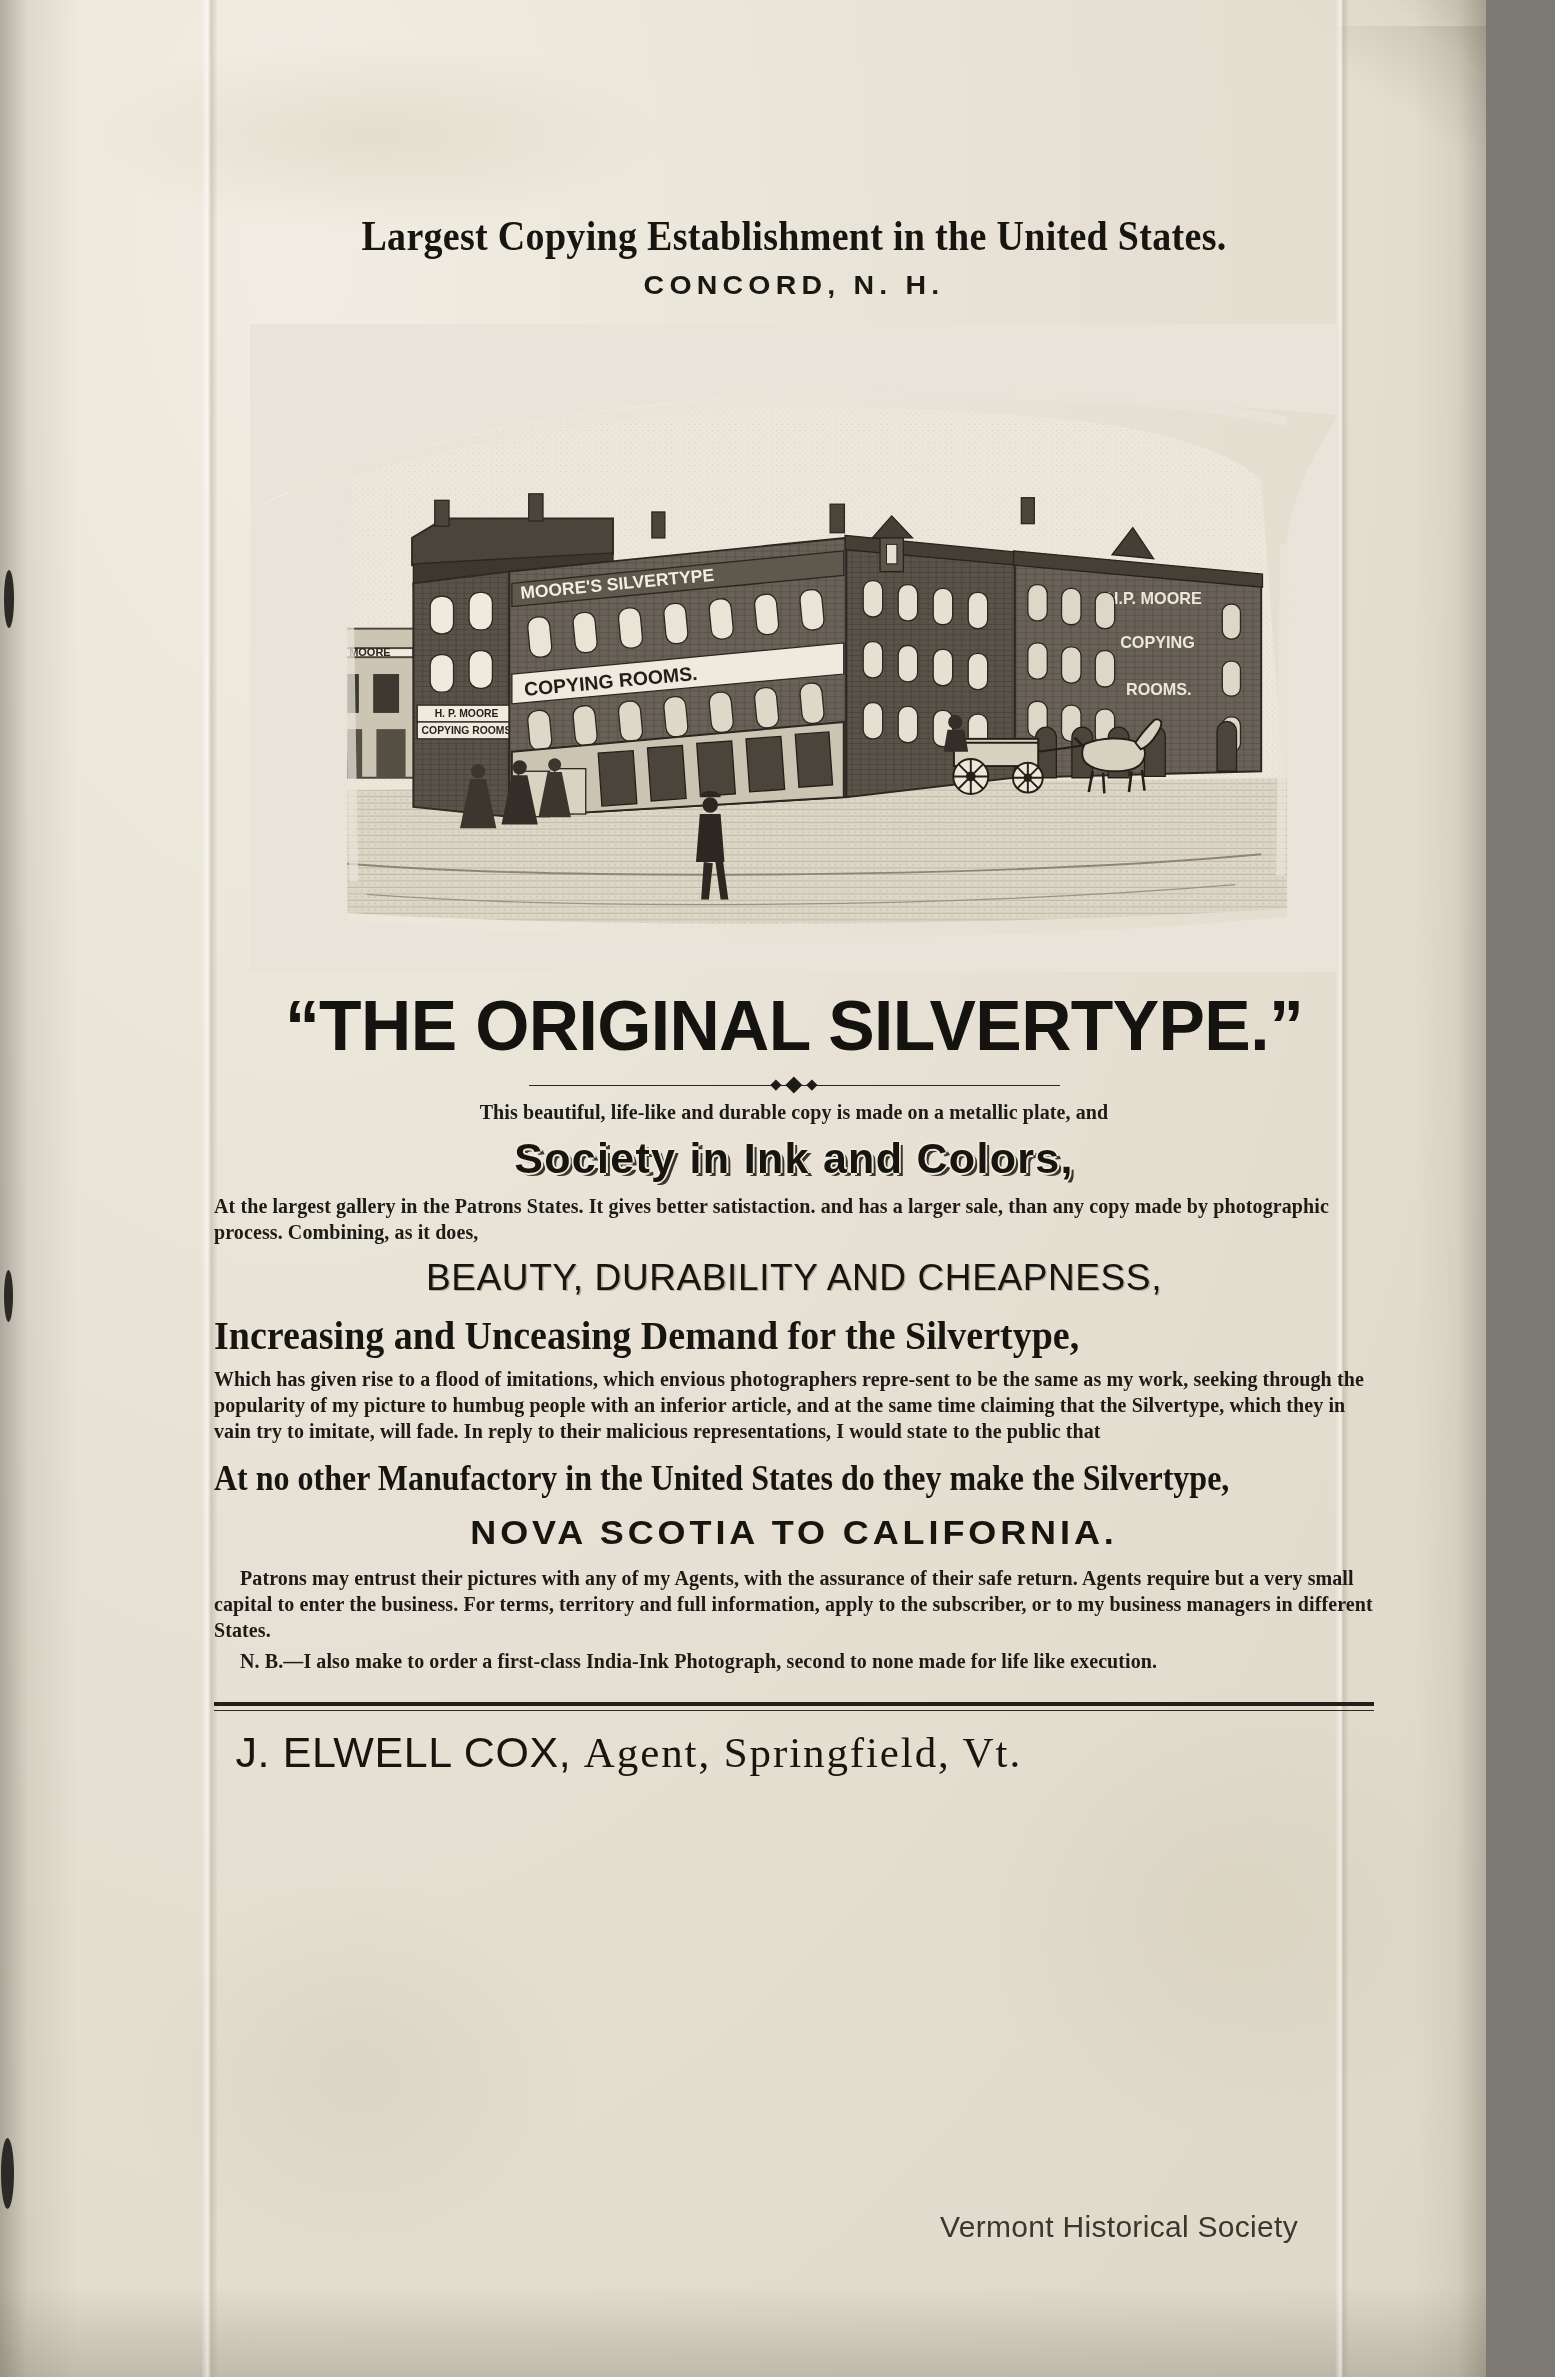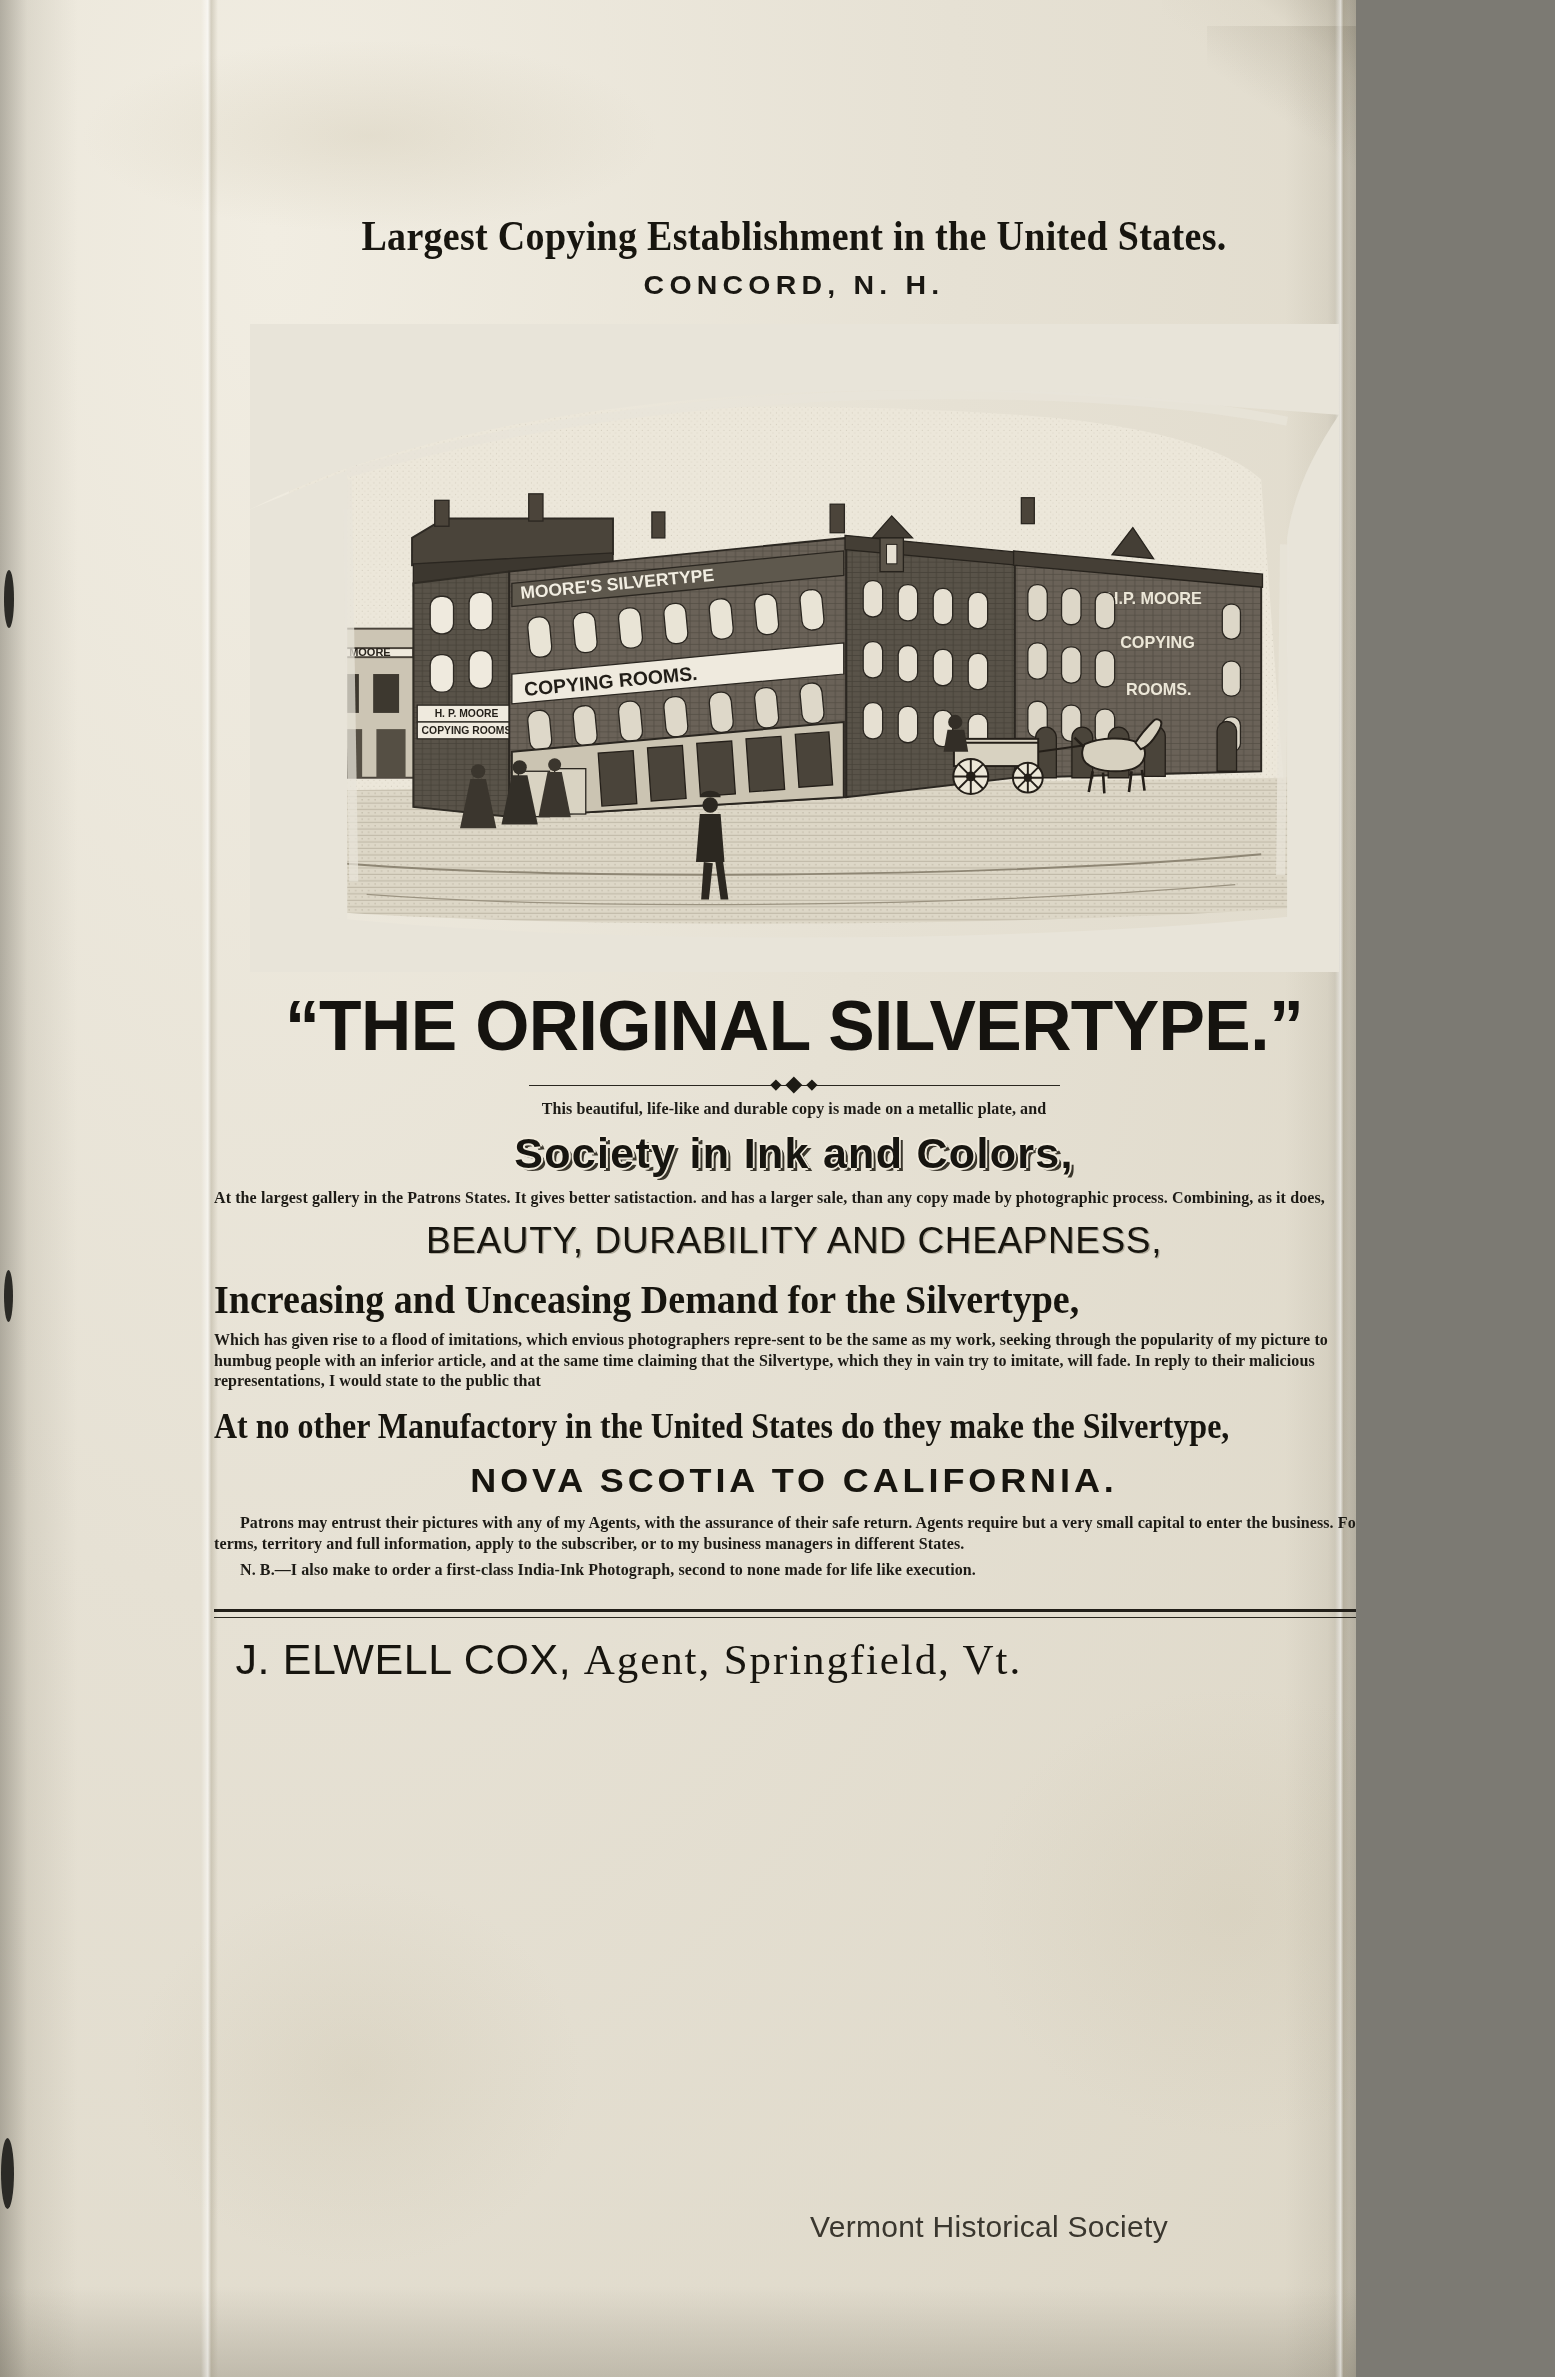--- a/index.html
+++ b/index.html
@@ -8,21 +8,21 @@
     background: #7c7a73;
   }
   body {
     width: 1555px;
     height: 2377px;
     overflow: hidden;
     font-family: "Liberation Serif", serif;
   }
   #page {
     position: relative;
-    width: 1356px;
+    width: 1486px;
     height: 2377px;
     background: #e8e4d9;
     background-image:
       radial-gradient(ellipse at 20% 10%, #f1ede2 0%, #e6e1d4 45%, #ddd7c7 100%);
     overflow: hidden;
   }
   
   .blotch {
     position: absolute;
     border-radius: 50%;
@@ -144,21 +144,21 @@
     width: 11.7px; height: 11.7px;
     margin-left: -5.8px;
     background: #1d1b15;
     transform: rotate(45deg);
   }
   .rule-orn .dia.l { margin-left: -22px; width: 7.8px; height: 7.8px; top: 3.2px; }
   .rule-orn .dia.r { margin-left: 14.3px;  width: 7.8px; height: 7.8px; top: 3.2px; }
 
   p.body {
     font-family: "Liberation Serif", serif;
-    font-size: 16px;
+    font-size: 20px;
     line-height: 1.30;
     color: #1d1b16;
     margin: 5.2px 0 5.2px 0;
     text-align: left;
     font-weight: 600;
     letter-spacing: 0.1px;
   }
   p.body.center { text-align: center; }
   p.indent { text-indent: 26px; }
 

